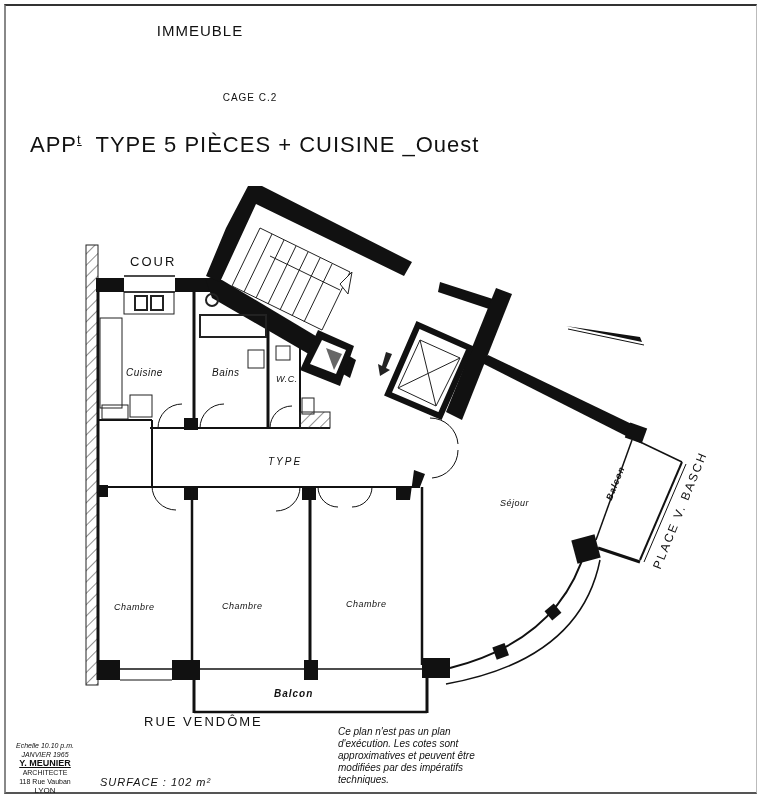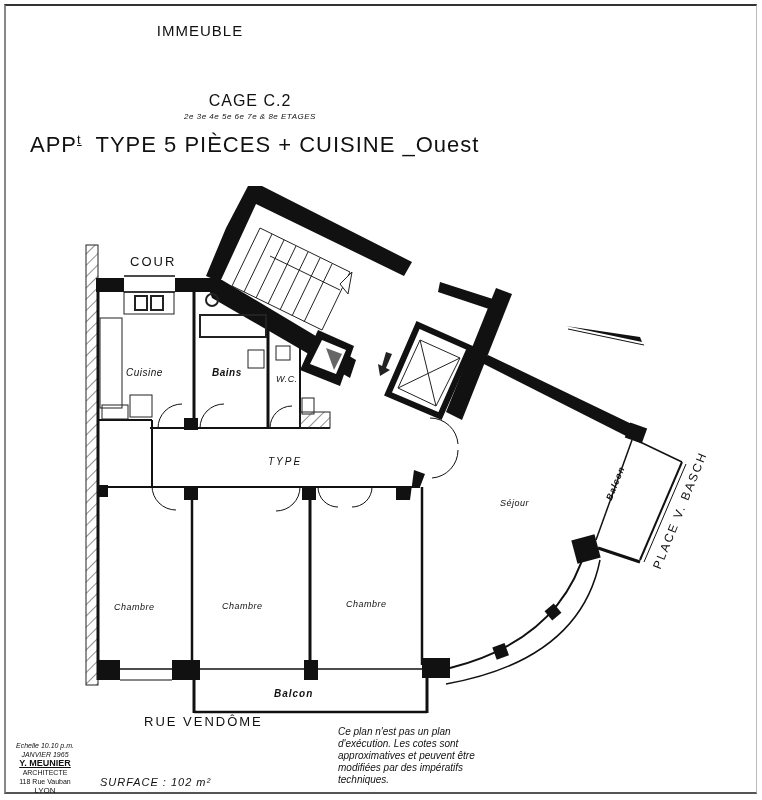--- a/index.html
+++ b/index.html
@@ -5,41 +5,40 @@
     html, body { margin: 0; padding: 0; background: #ffffff; }
     body { width: 762px; height: 800px; position: relative; overflow: hidden;
            font-family: "Liberation Sans", sans-serif; color: #111; }
     .sheet { position: absolute; left: 0; top: 0; width: 680px; height: 800px; }
     .sheet-border { position: absolute; left: 4px; top: 4px; width: 750px; height: 786px;
                     border-top: 2px solid #333; border-right: 1px solid #bbb;
                     border-bottom: 2px solid #555; border-left: 2px solid #888; }
     .txt { position: absolute; white-space: nowrap; }
     .title-1 { left: 0; width: 400px; top: 22px; text-align: center; font-size: 15px; letter-spacing: 1px; }
     .title-2 { left: 90px; top: 60px; font-size: 25px; letter-spacing: 3px; }
-    .title-3 { left: 0; width: 500px; top: 92px; text-align: center; font-size: 16px; letter-spacing: 1px; }
+    .title-3 { left: 0; width: 500px; top: 92px; text-align: center; font-size: 10px; letter-spacing: 1px; }
     .title-4 { left: 0; width: 500px; top: 112px; text-align: center; font-size: 8px; font-style: italic; letter-spacing: 0.5px; }
     .title-5 { left: 30px; top: 132px; font-size: 22px; letter-spacing: 1px; }
     .title-5 sup { font-size: 13px; vertical-align: 8px; text-decoration: underline; }
     .room { font-size: 10px; font-style: italic; letter-spacing: 0.5px; }
     .room-b { font-size: 10px; font-style: italic; font-weight: bold; letter-spacing: 1px; }
     .street { font-size: 13px; letter-spacing: 2px; }
     .note { font-size: 10px; font-style: italic; line-height: 12px; white-space: normal; }
     .credit { font-size: 7px; line-height: 9px; text-align: center; white-space: normal; }
     .surface { font-size: 11px; font-style: italic; letter-spacing: 1px; }
     svg.plan { position: absolute; left: 0; top: 0; }
   </style>
 </head>
 <body>
 
 <div class="sheet">
   <div class="sheet-border"></div>
 
   <div class="txt title-1">IMMEUBLE</div>
   <div class="txt title-3">CAGE C.2</div>
-  <div class="txt title-4">2e 3e 4e 5e 6e 7e &amp; 8e ETAGES</div>
   <div class="txt title-5"><span>APP</span><sup>t</sup>&nbsp; <span>TYPE 5 PIÈCES + CUISINE _Ouest</span></div>
 
   <svg class="plan" width="762" height="800" viewBox="0 0 762 800">
     <defs>
       <pattern id="hatch" width="8" height="8" patternUnits="userSpaceOnUse" patternTransform="rotate(45)">
         <line x1="0" y1="0" x2="0" y2="8" stroke="#444" stroke-width="1.2"></line>
       </pattern>
     </defs>
 
     <g>
@@ -170,21 +169,21 @@
     </g>
 
     <g>
       <polygon points="566,326 640,337 642,342" fill="#111"></polygon>
       <line x1="568" y1="329" x2="644" y2="345" stroke="#111" stroke-width="1"></line>
     </g>
   </svg>
 
   <div class="txt street" style="left:130px; top:254px;">COUR</div>
   <div class="txt room" style="left:126px; top:367px;">Cuisine</div>
-  <div class="txt room" style="left:212px; top:367px;font-weight:bold;">Bains</div>
+  <div class="txt room" style="left:212px; top:367px;">Bains</div>
   <div class="txt room" style="left:276px; top:374px; font-size:9px;">W.C.</div>
   <div class="txt room" style="left:268px; top:456px; letter-spacing:2px;">TYPE</div>
   <div class="txt room" style="left:500px; top:498px; font-size:9px;">Séjour</div>
   <div class="txt room" style="left:114px; top:602px; font-size:9px;">Chambre</div>
   <div class="txt room" style="left:222px; top:601px; font-size:9px;">Chambre</div>
   <div class="txt room" style="left:346px; top:599px; font-size:9px;">Chambre</div>
   <div class="txt room-b" style="left:274px; top:688px;">Balcon</div>
   <div class="txt room-b" style="left:604px; top:498px; font-size:9px; transform:rotate(-68deg); transform-origin:left top;">Balcon</div>
 
   <div class="txt street" style="left:144px; top:714px;">RUE VENDÔME</div>

